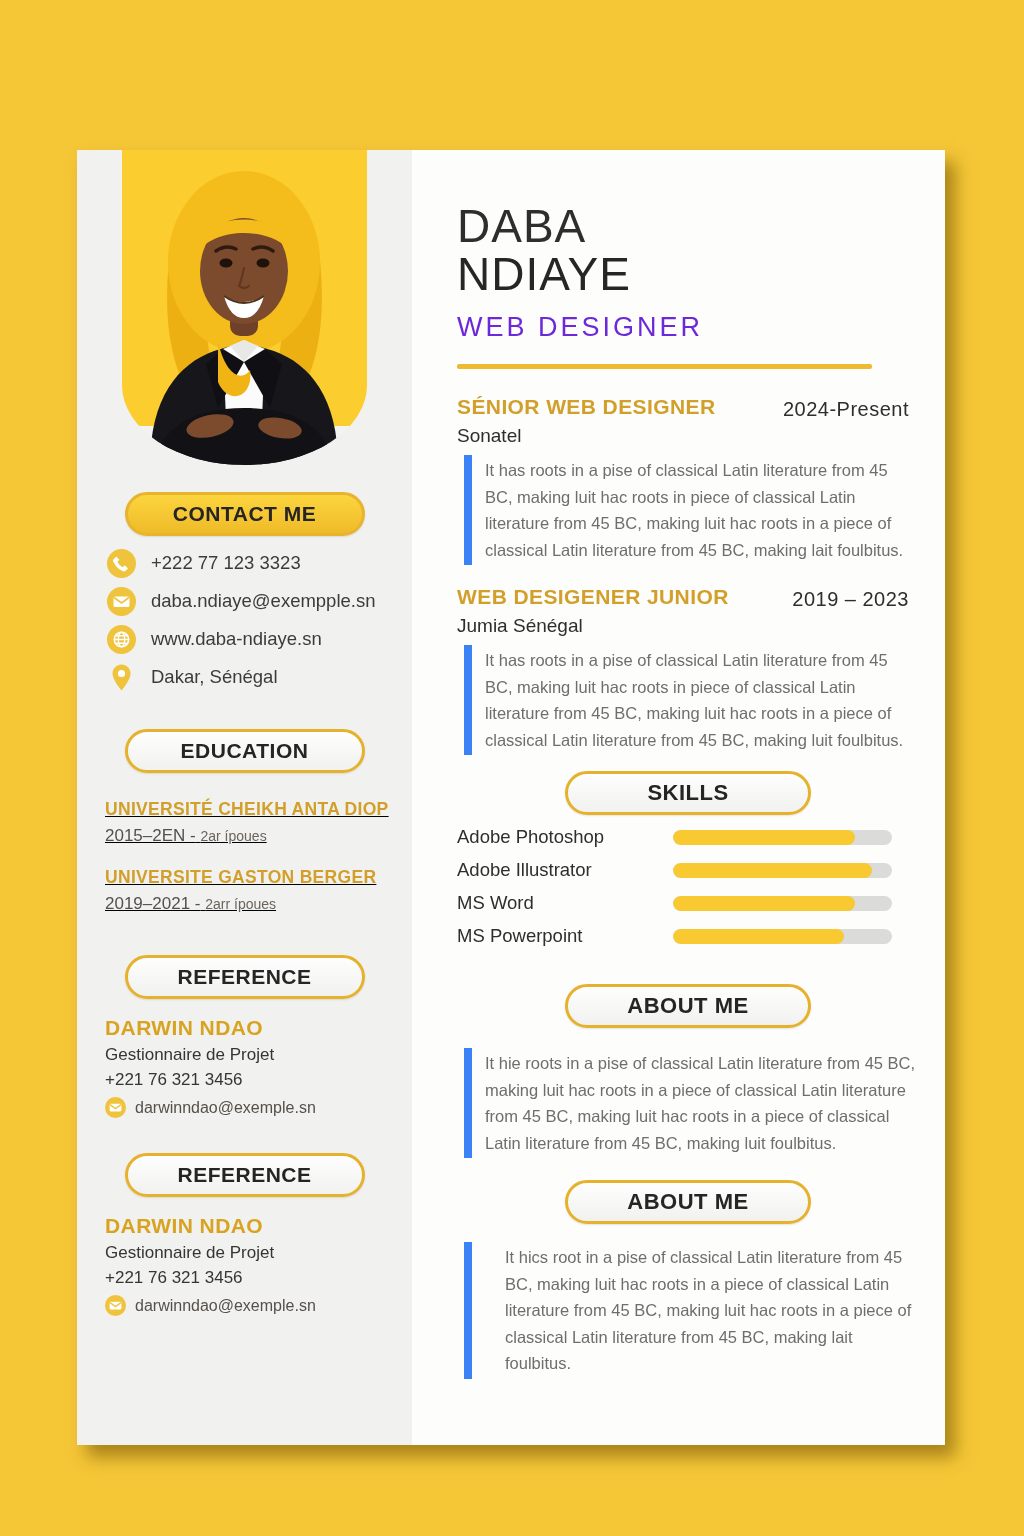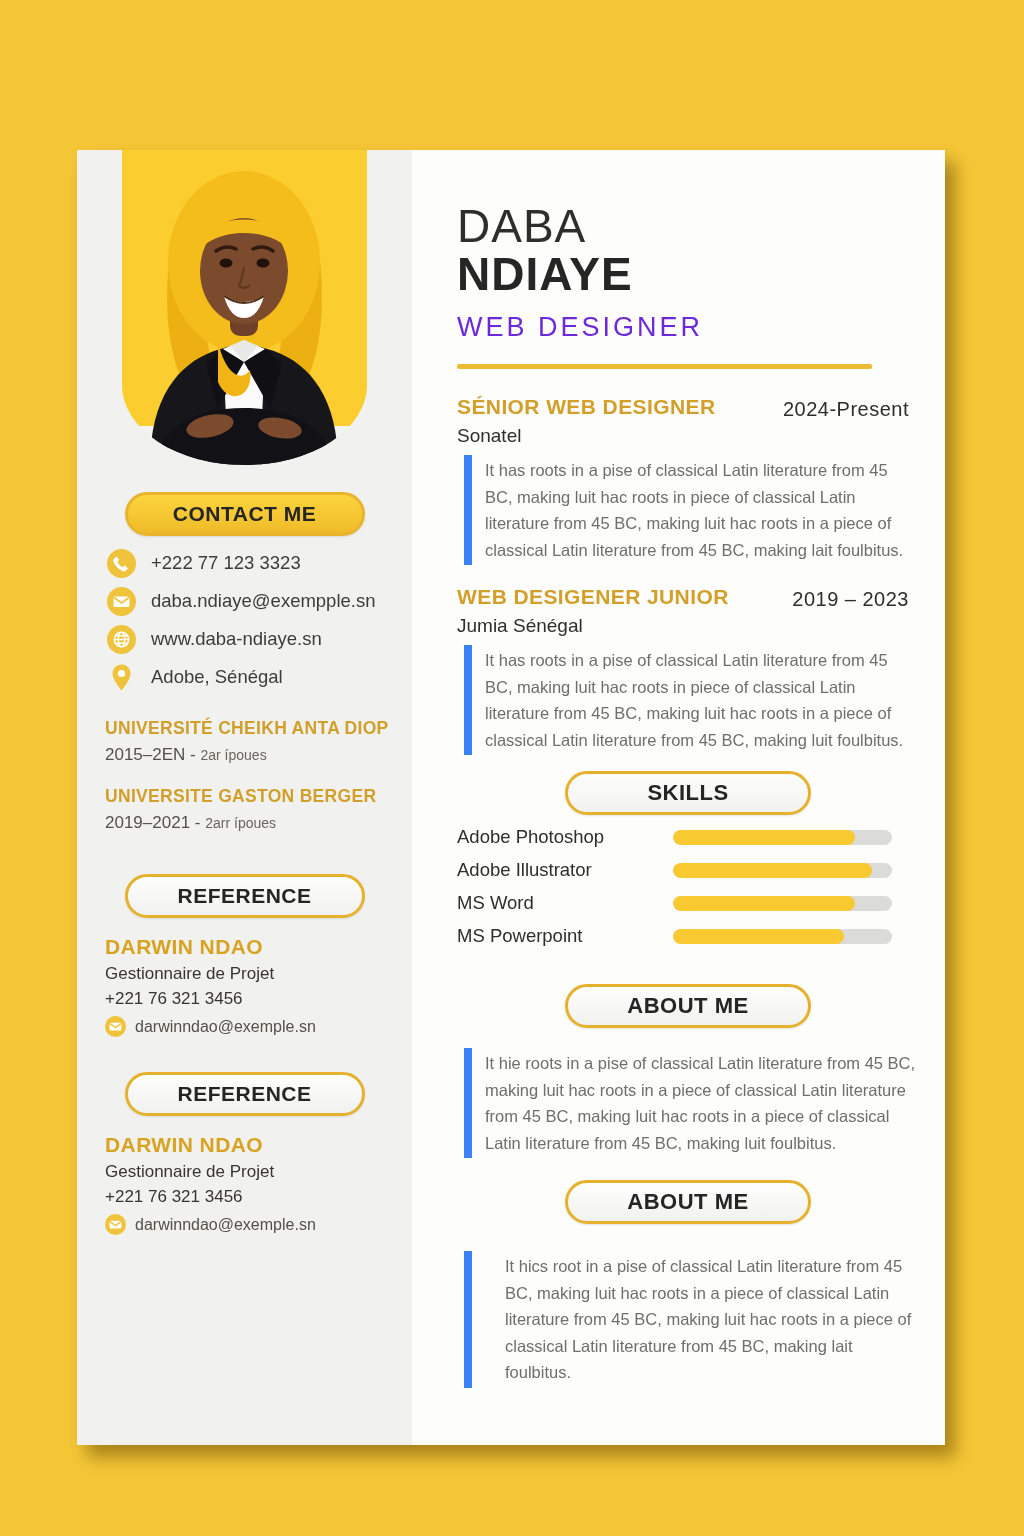--- a/index.html
+++ b/index.html
@@ -29,38 +29,38 @@
     box-shadow:0 1px 2px rgba(0,0,0,.10);
   }
   .sidebar .pill{width:240px;margin-left:auto;margin-right:auto;font-size:21px;}
   .pill.solid{background:linear-gradient(180deg,#FCD53E,#EFBA29);border-color:#E8B42E;}
   .pill-contact{margin-top:27px;}
   .contact-list{margin:12px 0 0 30px;}
   .c-item{display:flex;align-items:center;gap:15px;height:30px;margin-bottom:8px;}
   .c-icon{width:29px;height:29px;flex:0 0 29px;}
   .c-text{font-size:18.5px;color:#3C3C3C;}
   .pill-education{margin-top:37px;}
-  .edu-item{margin:25px 12px 0 28px;}
+  .edu-item{margin:25px 12px 0 28px;text-decoration:underline;}
   .edu-item + .edu-item{margin-top:20px;}
   .edu-school{font-size:17.5px;font-weight:bold;color:#D2A02A;line-height:23px;letter-spacing:.3px;}
   .edu-item:nth-of-type(2) .edu-school{color:#CC8F1D;}
   .edu-period{margin-top:5px;font-size:17px;color:#55504a;}
   .edu-period .note{font-size:14px;color:#6b645c;}
   .pill-reference{margin-top:41px;}
   .pill-reference2{margin-top:35px;}
   .ref-block{margin:17px 20px 0 28px;}
   .ref-name{font-size:21px;font-weight:bold;color:#D9A322;letter-spacing:.4px;}
   .ref-line{margin-top:5px;font-size:17px;color:#37352f;}
   .ref-email{display:flex;align-items:center;gap:9px;margin-top:7px;}
   .ref-email .mini-icon{width:21px;height:21px;flex:0 0 21px;}
   .ref-email .c-text{font-size:16px;color:#555049;}
   
   .main{flex:1;background:#FDFDFC;box-sizing:border-box;padding:52px 26px 0 45px;}
   .first-name{font-size:46px;line-height:48px;font-weight:500;color:#2E2E2E;letter-spacing:1px;}
-  .last-name{font-size:46px;line-height:48px;font-weight:700;color:#262626;letter-spacing:1px;}
+  .last-name{font-size:46px;line-height:48px;font-weight:400;color:#262626;letter-spacing:1px;}
   .job-title{margin-top:16px;font-size:27px;line-height:27px;color:#6d28d9;letter-spacing:3px;}
   .divider{margin-top:23px;width:415px;height:5px;background:#EDBA32;border-radius:2px;}
   .main .pill{width:246px;margin-left:auto;margin-right:auto;}
   .pill-jobexp{margin-top:28px;}
   .job{margin-top:26px;}
   .job + .job{margin-top:20px;}
   .job-head{display:flex;justify-content:space-between;align-items:flex-start;}
   .job-role{font-size:21px;font-weight:bold;color:#D2A02A;letter-spacing:.4px;}
   .job-period{font-size:20px;color:#2E2E2E;margin-top:3px;margin-right:10px;letter-spacing:.5px;}
   .job-company{margin-top:4px;font-size:19px;color:#2E2E2E;}
@@ -71,21 +71,21 @@
   }
   .pill-skills{margin-top:16px;}
   .skills{margin-top:10px;}
   .skill-row{display:flex;align-items:center;height:24px;margin-bottom:9px;}
   .skill-name{flex:1;font-size:18.5px;color:#2E2E2E;}
   .skill-bar{width:219px;height:15px;margin-right:27px;border-radius:8px;background:#DBDBD9;overflow:hidden;}
   .skill-fill{height:100%;border-radius:8px;background:#F8C930;}
   .pill-about1{margin-top:36px;}
   .about-para1{margin-top:20px;}
   .pill-about2{margin-top:22px;}
-  .about-para2{margin-top:27px;padding-left:33px;}
+  .about-para2{margin-top:18px;padding-left:33px;}
 </style>
 </head>
 <body>
 
 <div class="card">
 
   <div class="sidebar">
 
     <div class="photo-wrap">
       <svg width="245" height="315" viewBox="0 0 245 315">
@@ -151,24 +151,25 @@
           <ellipse cx="14.5" cy="14.5" rx="3.2" ry="7.2" stroke="#fff" stroke-width="1.4" fill="none"></ellipse>
           <path d="M7.3 14.5h14.4 M8.4 10.8h12.2 M8.4 18.2h12.2" stroke="#fff" stroke-width="1.4"></path>
         </svg>
         <span class="c-text">www.daba-ndiaye.sn</span>
       </div>
       <div class="c-item">
         <svg class="c-icon" viewBox="0 0 29 29">
           <path d="M14.5 1.5c-5 0-9 4-9 9 0 6.6 9 17 9 17s9-10.4 9-17c0-5-4-9-9-9z" fill="#EFC33C"></path>
           <circle cx="14.5" cy="10.5" r="3.6" fill="#fff"></circle>
         </svg>
-        <span class="c-text">Adobe, Sénégal</span>
-      </div>
-    </div>
-
+        <span class="c-text">Dakar, Sénégal</span>
+      </div>
+    </div>
+
+    <div class="pill pill-education">EDUCATION</div>
 
     <div class="edu-item">
       <div class="edu-school">UNIVERSITÉ CHEIKH ANTA DIOP</div>
       <div class="edu-period">
         <span>2015–2EN -</span>
         <span class="note">2ar ípoues</span>
       </div>
     </div>
     <div class="edu-item">
       <div class="edu-school">UNIVERSITE GASTON BERGER</div>

